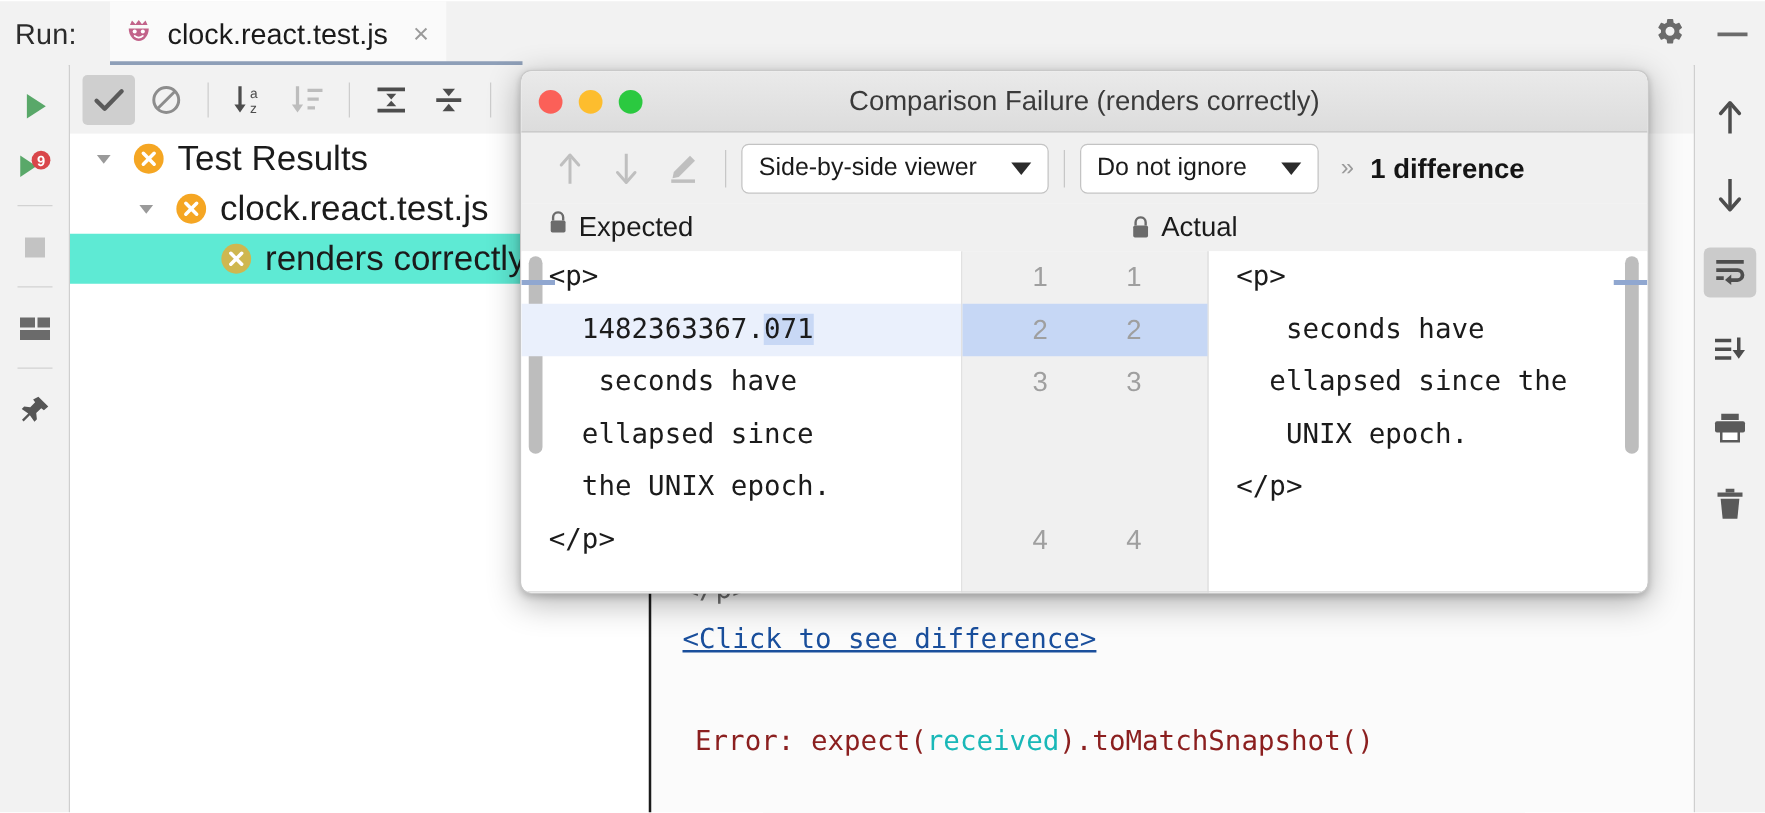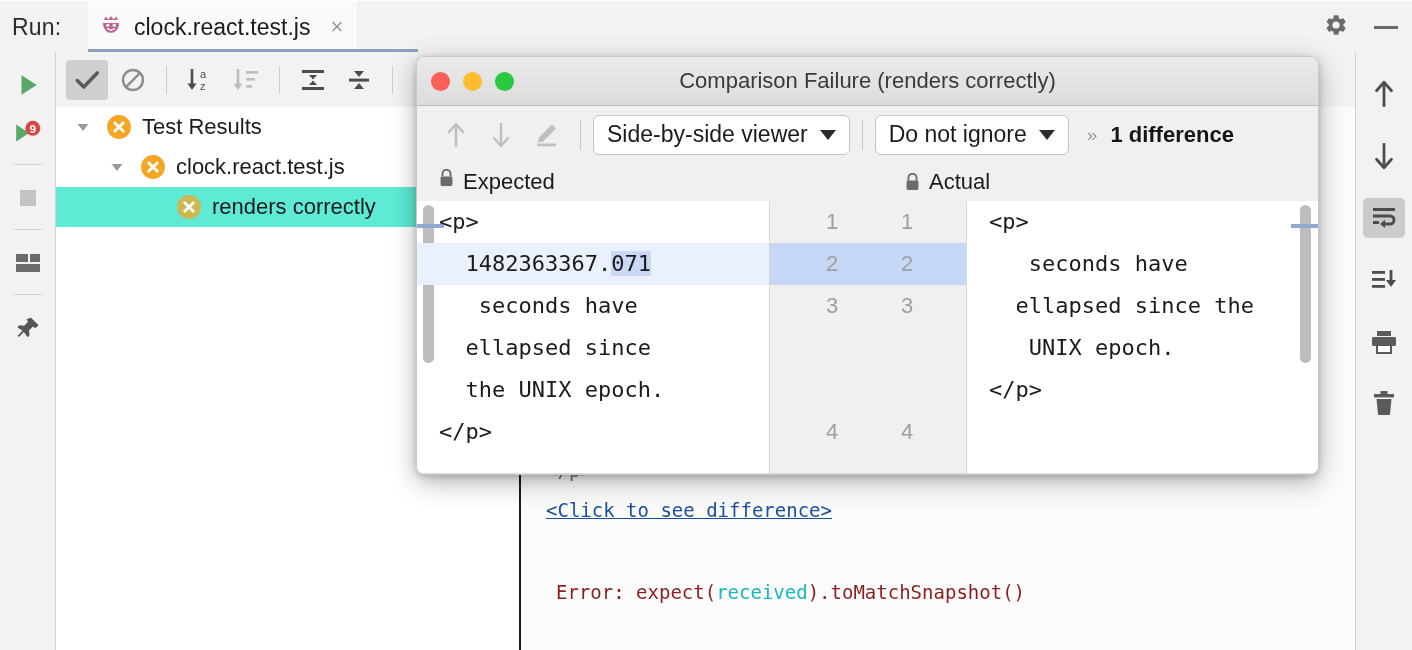--- a/index.html
+++ b/index.html
@@ -61,33 +61,33 @@
   .tb-btn { width: 42px; height: 40px; display:flex; align-items:center; justify-content:center;
             border-radius: 4px; }
   .tb-btn.sel { background: #cfcfcf; }
   .tb-sep { width: 1px; height: 28px; background: #cdcdcd; margin: 0 8px; }
 
   
   .tree {
     position: absolute; left: 56px; top: 107px; width: 463px; height: 543px;
     background: #ffffff;
   }
-  .tree-row { display: flex; align-items: center; height: 40px; font-size: 22px; color: #1b1b1b; }
+  .tree-row { display: flex; align-items: center; height: 40px; font-size: 28px; color: #1b1b1b; }
   .tree-row.sel { background: #5eead4; }
   .tw { width: 22px; height: 22px; display:flex; align-items:center; justify-content:center; }
   .statusdot { width: 26px; height: 26px; flex: 0 0 26px; }
   .tree-label { margin-left: 10px; white-space: nowrap; }
 
   
   .console {
     position: absolute; left: 519px; top: 107px; width: 836px; height: 543px;
     background: #fbfbfb;
   }
   .console-sep { position:absolute; left:519px; top:107px; width:2px; height:543px; background:#1b1b1b; }
-  .code-line { position: absolute; font-family: "DejaVu Sans Mono", monospace; font-size: 19px; white-space: pre; }
+  .code-line { position: absolute; font-family: "DejaVu Sans Mono", monospace; font-size: 22px; white-space: pre; }
   .ghost { left: 27px; top: 352px; color: #707070; }
   .difflink { left: 27px; top: 392px; color: #1a4f9c; text-decoration: underline; }
   .errline  { left: 37px; top: 474px; }
   .c-red { color: #8b1f1f; }
   .c-cyan { color: #19b8b8; }
 
   
   .rightbar {
     position: absolute; left: 1356px; top: 52px; width: 56px; height: 598px;
     background: #f2f2f2;
@@ -120,22 +120,22 @@
   .dlg-title-text { width: 100%; text-align: center; font-size: 22px; color: #3a3a3a; }
 
   .dlg-toolbar {
     height: 57px; background: #f0f0f0; display: flex; align-items: center;
     padding-left: 16px; gap: 0;
   }
   .dtb-ic { width: 45px; height: 40px; display:flex; align-items:center; justify-content:center; }
   .dtb-sep { width: 1px; height: 30px; background: #c7c7c7; margin: 0 12px; }
   .combo {
     height: 40px; background: #ffffff; border: 1px solid #c3c3c3; border-radius: 6px;
-    display: flex; align-items: center; gap: 12px; padding: 0 13px;
-    font-size: 23px; color: #1b1b1b; white-space: nowrap;
+    display: flex; align-items: center; gap: 27px; padding: 0 13px;
+    font-size: 20px; color: #1b1b1b; white-space: nowrap;
   }
   .caret-dn { width: 0; height: 0; border-left: 8px solid transparent;
               border-right: 8px solid transparent; border-top: 10px solid #2b2b2b; }
   .chev { margin-left: 18px; font-size: 19px; color: #9b9b9b; letter-spacing:-1px; }
   .diffcount { margin-left: 14px; font-size: 22px; font-weight: bold; color: #151515; white-space: nowrap; }
 
   .dlg-heads {
     height: 38px; background: #f0f0f0; display: flex; align-items: center;
     font-size: 22px; color: #1b1b1b;
   }

